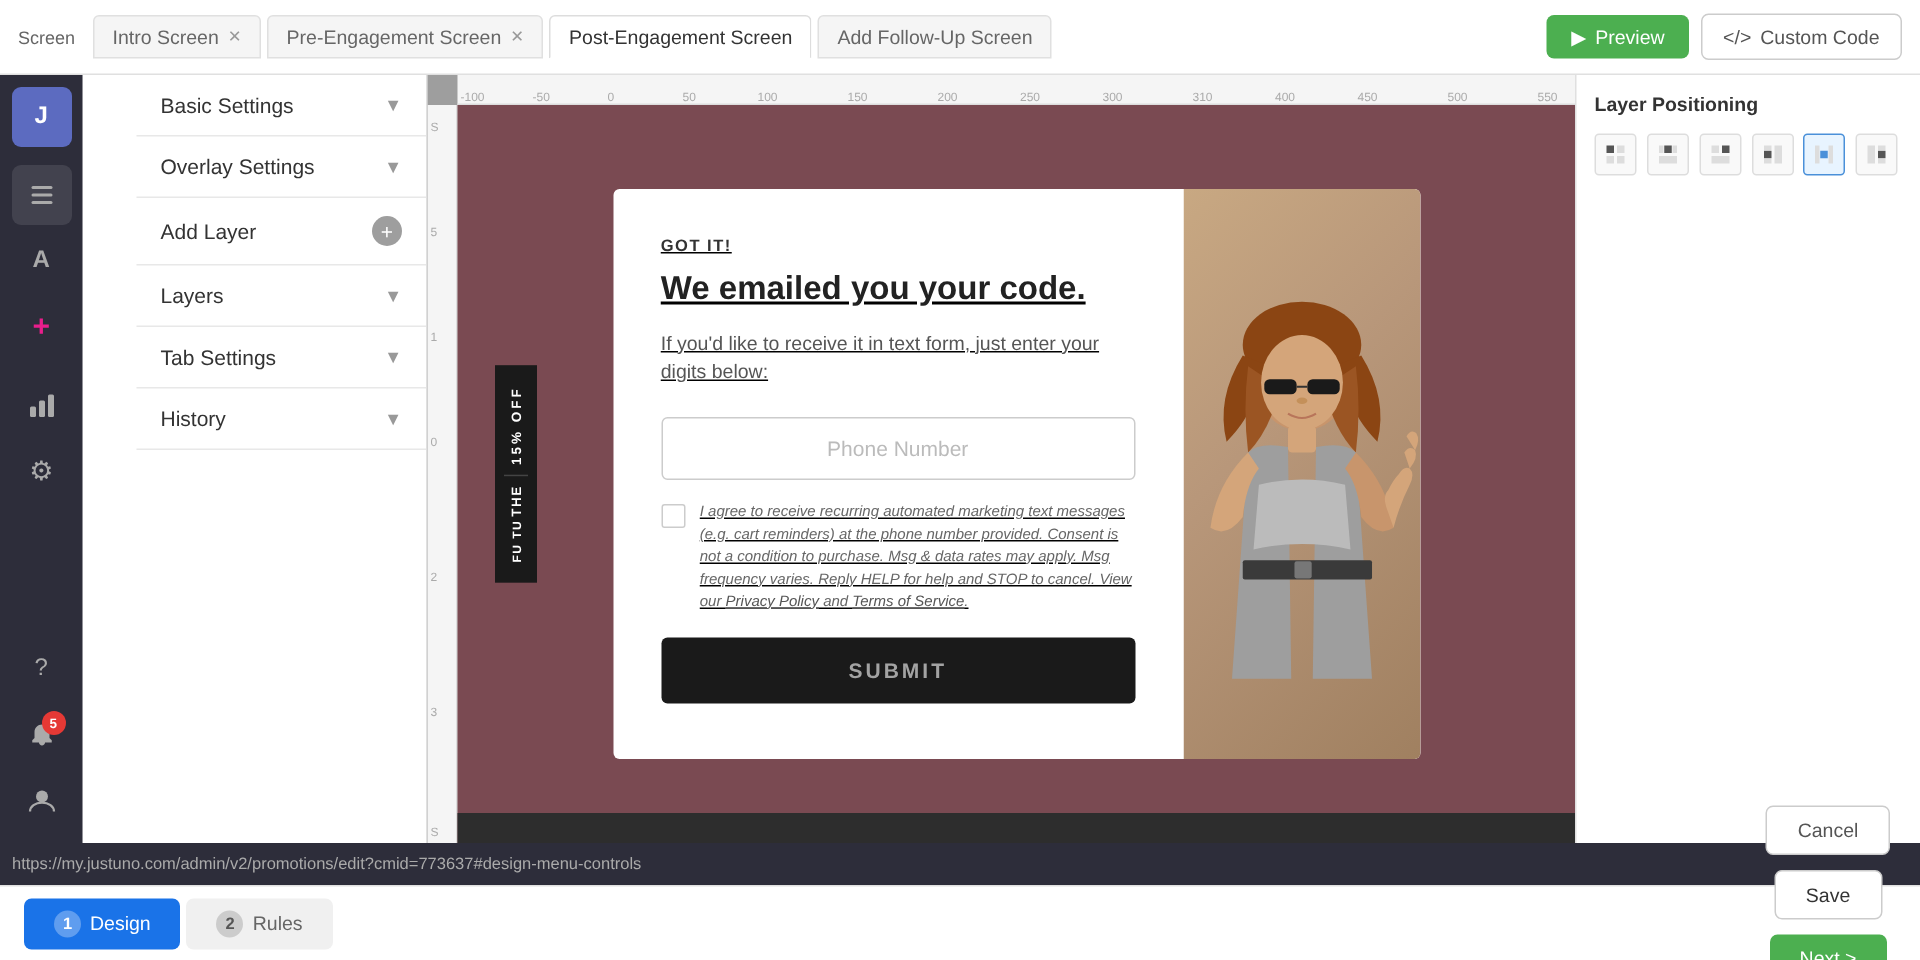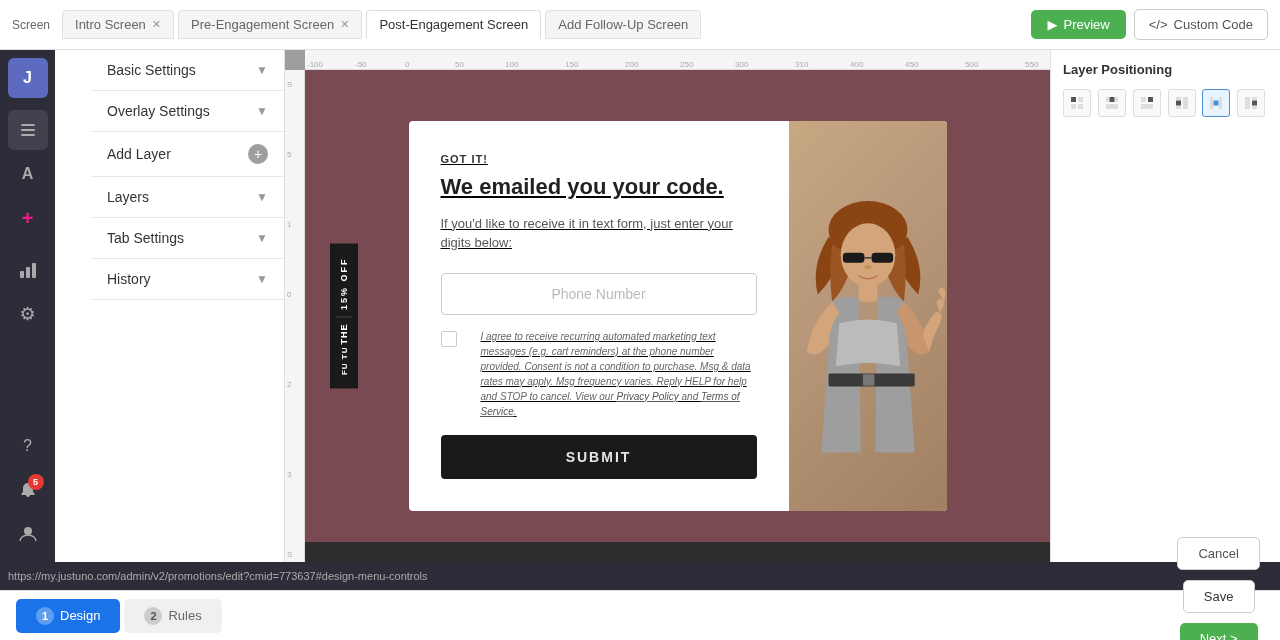--- a/index.html
+++ b/index.html
@@ -300,21 +300,21 @@
       padding: 12px 14px;
       font-size: 14px;
       color: #999;
       text-align: center;
       margin-bottom: 14px;
       outline: none;
     }
     .phone-input::placeholder { color: #bbb; }
     .consent-row {
       display: flex;
-      gap: 24px;
+      gap: 10px;
       margin-bottom: 16px;
       align-items: flex-start;
     }
     .consent-check {
       width: 16px;
       height: 16px;
       border: 1.5px solid #ccc;
       border-radius: 2px;
       flex-shrink: 0;
       margin-top: 2px;
@@ -322,21 +322,21 @@
     .consent-text {
       font-size: 10px;
       color: #666;
       line-height: 1.5;
       font-style: italic;
     }
     .consent-text a { color: #555; text-decoration: underline; }
     .submit-btn {
       width: 100%;
       background: #1a1a1a;
-      color: #e5e5e5;
+      color: #a3a3a3;
       border: none;
       border-radius: 4px;
       padding: 14px;
       font-size: 14px;
       font-weight: 700;
       letter-spacing: 2px;
       cursor: pointer;
     }
     .modal-right {
       flex: 1;

